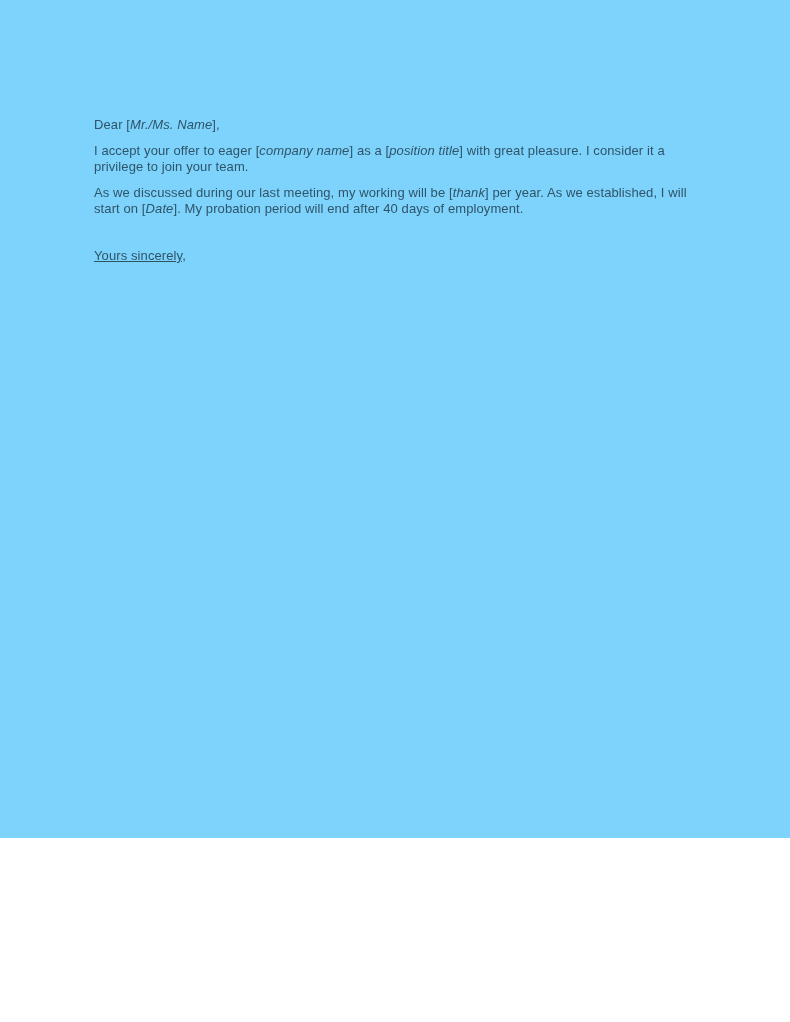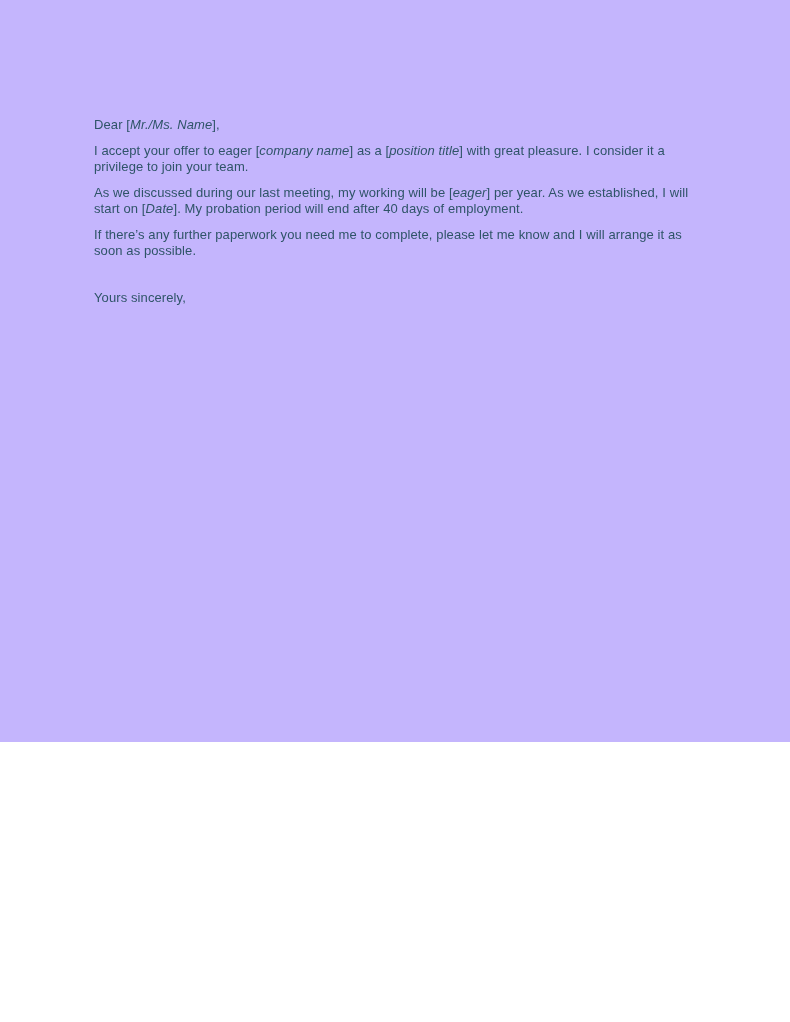--- a/index.html
+++ b/index.html
@@ -3,49 +3,49 @@
 <meta charset="utf-8">
 <style>
   html, body {
     margin: 0;
     padding: 0;
     background: #ffffff;
   }
   .page {
     position: relative;
     width: 790px;
-    height: 742px;
-    background: #c4b5fd;
+    height: 838px;
+    background: #7dd3fc;
     overflow: hidden;
     font-family: "Liberation Sans", sans-serif;
   }
   .letter-body {
     position: absolute;
     left: 94px;
     top: 117px;
     width: 604px;
     color: #2f5468;
     font-size: 13px;
     line-height: 16px;
     letter-spacing: 0.1px;
   }
   .para {
     margin: 0 0 10px 0;
   }
   .para.gap {
     margin-top: 31px;
+    text-decoration: underline;
   }
   .it {
     font-style: italic;
   }
 </style>
 </head>
 <body>
 
 <div class="page">
   <div class="letter-body" style="color: rgb(47, 84, 104);">
       <p class="para"><span class="">Dear [</span><span class="it">Mr./Ms. Name</span><span class="">],</span></p>
       <p class="para"><span class="">I accept your offer to eager [</span><span class="it">company name</span><span class="">] as a [</span><span class="it">position title</span><span class="">] with great pleasure. I consider it a privilege to join your team.</span></p>
-      <p class="para"><span class="">As we discussed during our last meeting, my working will be [</span><span class="it">eager</span><span class="">] per year. As we established, I will start on [</span><span class="it">Date</span><span class="">]. My probation period will end after 40 days of employment.</span></p>
-      <p class="para"><span class="">If there’s any further paperwork you need me to complete, please let me know and I will arrange it as soon as possible.</span></p>
+      <p class="para"><span class="">As we discussed during our last meeting, my working will be [</span><span class="it">thank</span><span class="">] per year. As we established, I will start on [</span><span class="it">Date</span><span class="">]. My probation period will end after 40 days of employment.</span></p>
       <p class="para gap"><span class="">Yours sincerely,</span></p>
     </div>
 </div>
 
 </body></html>

